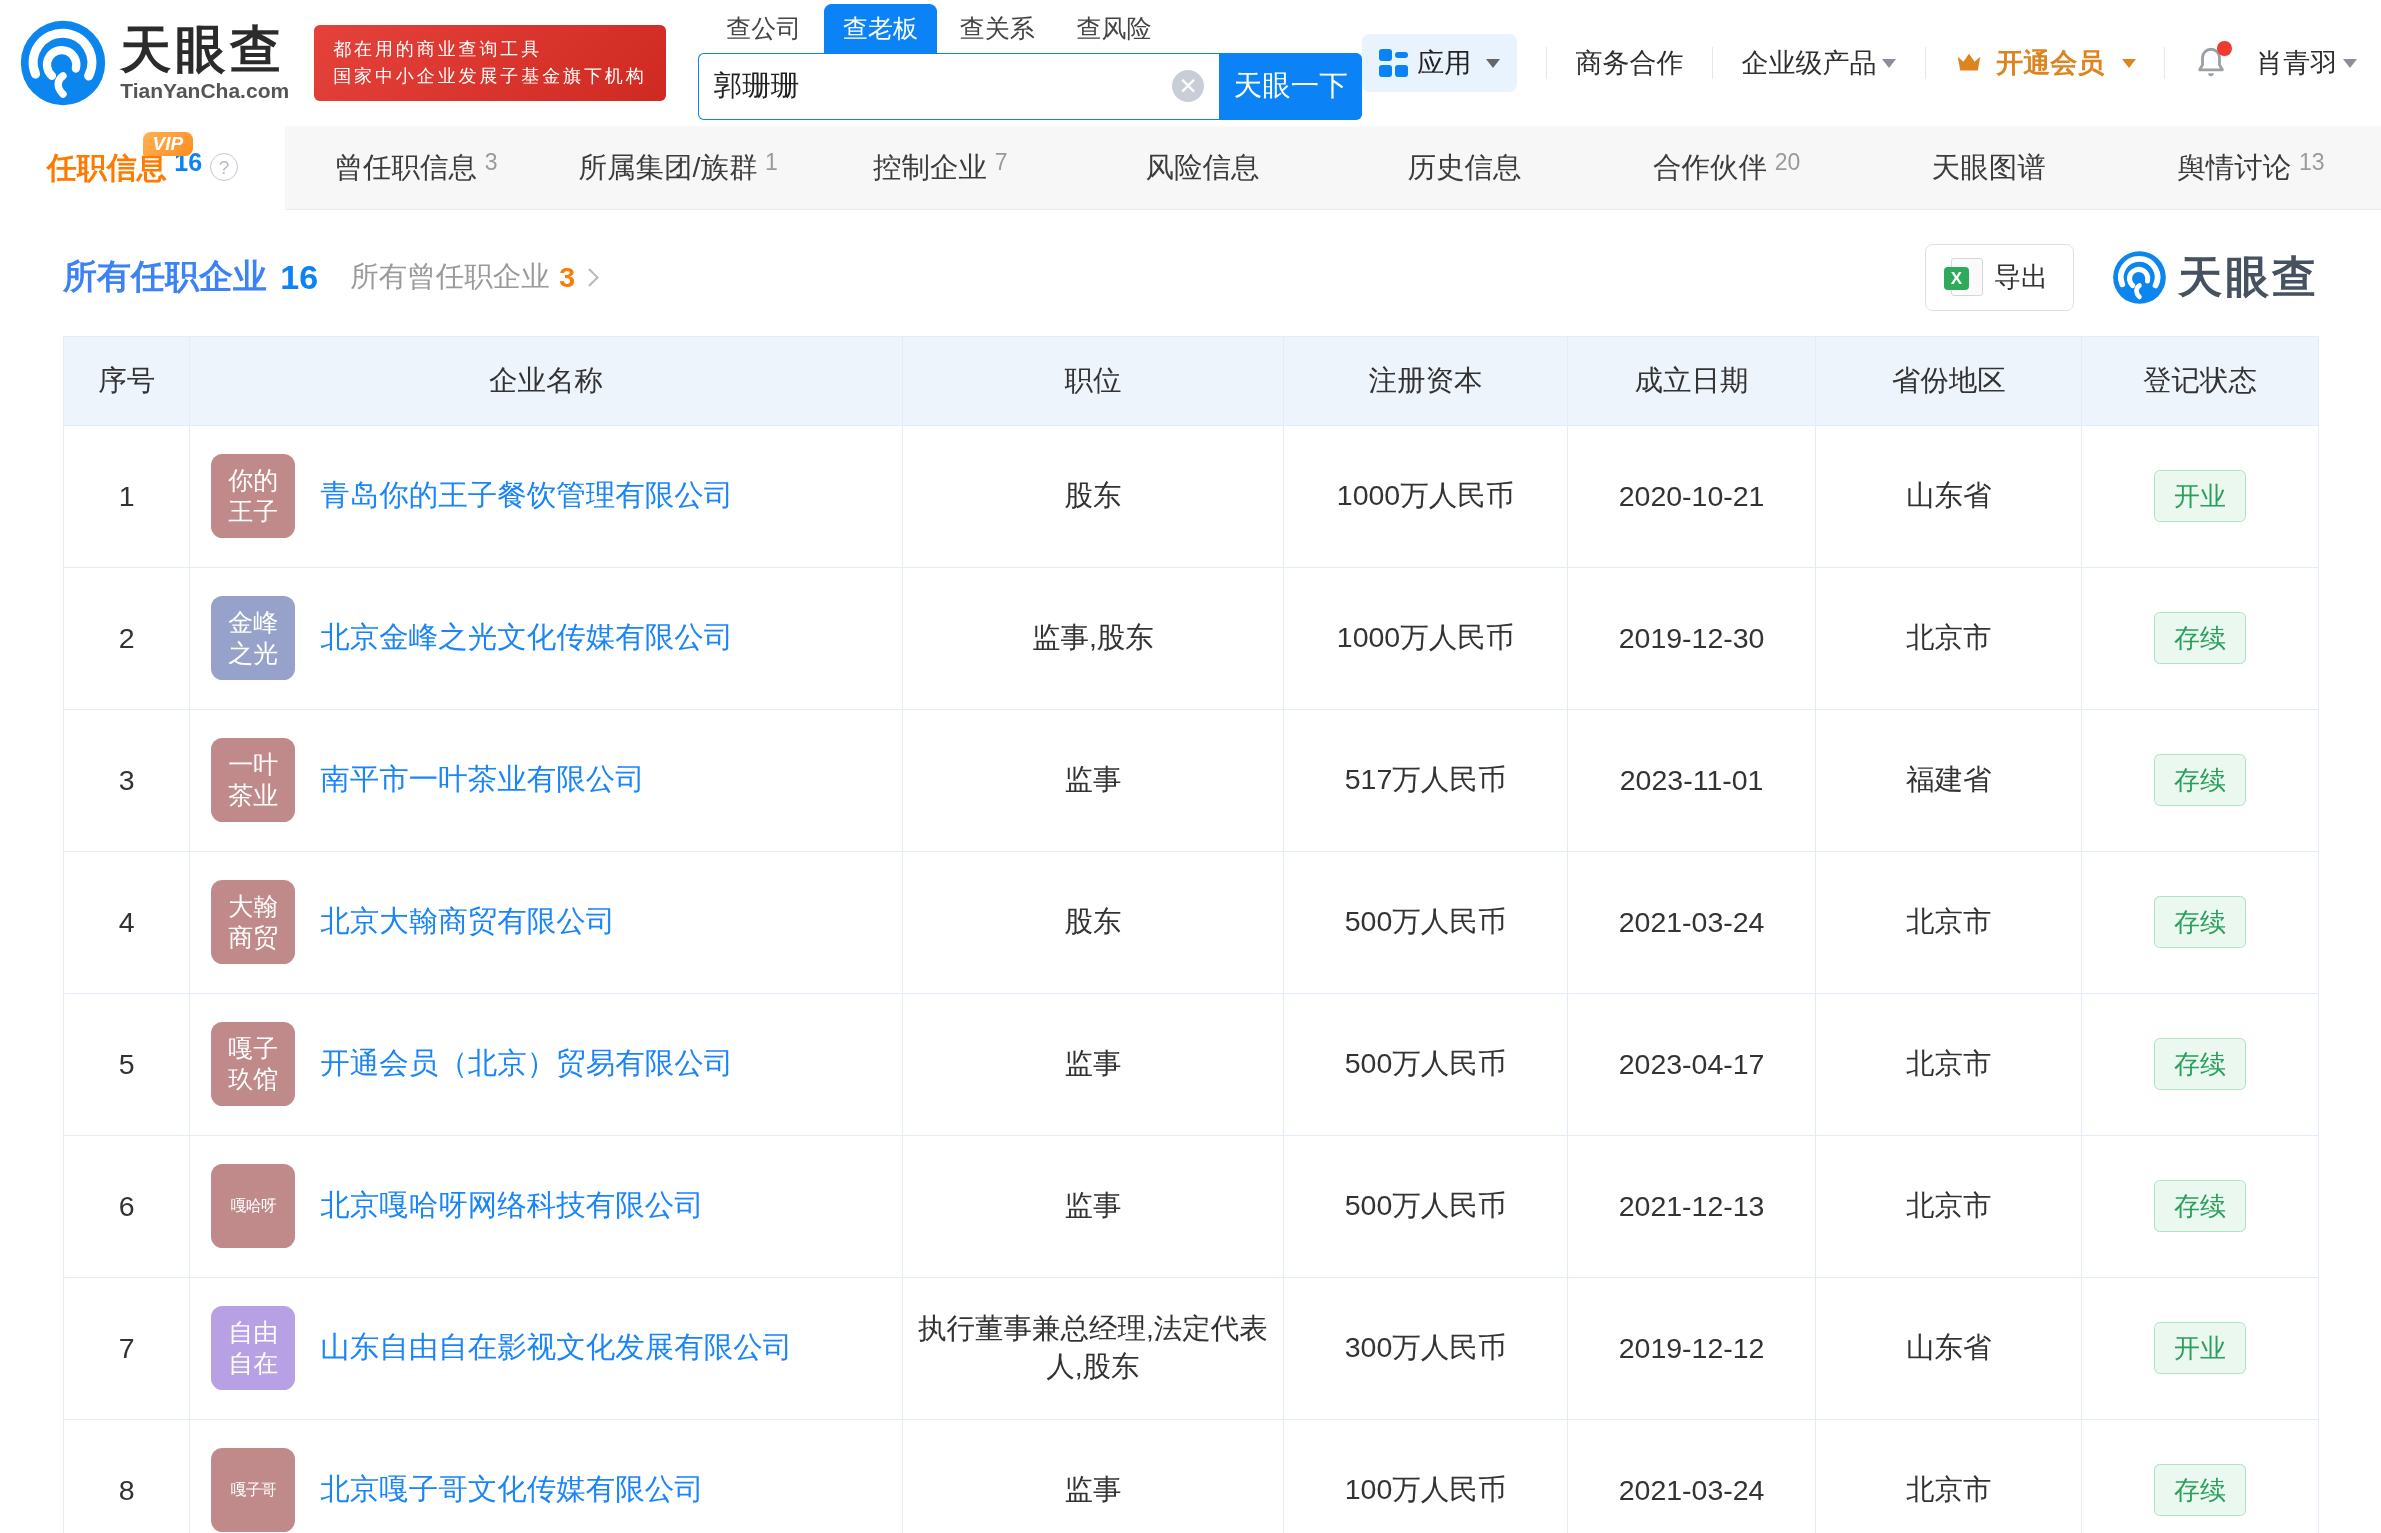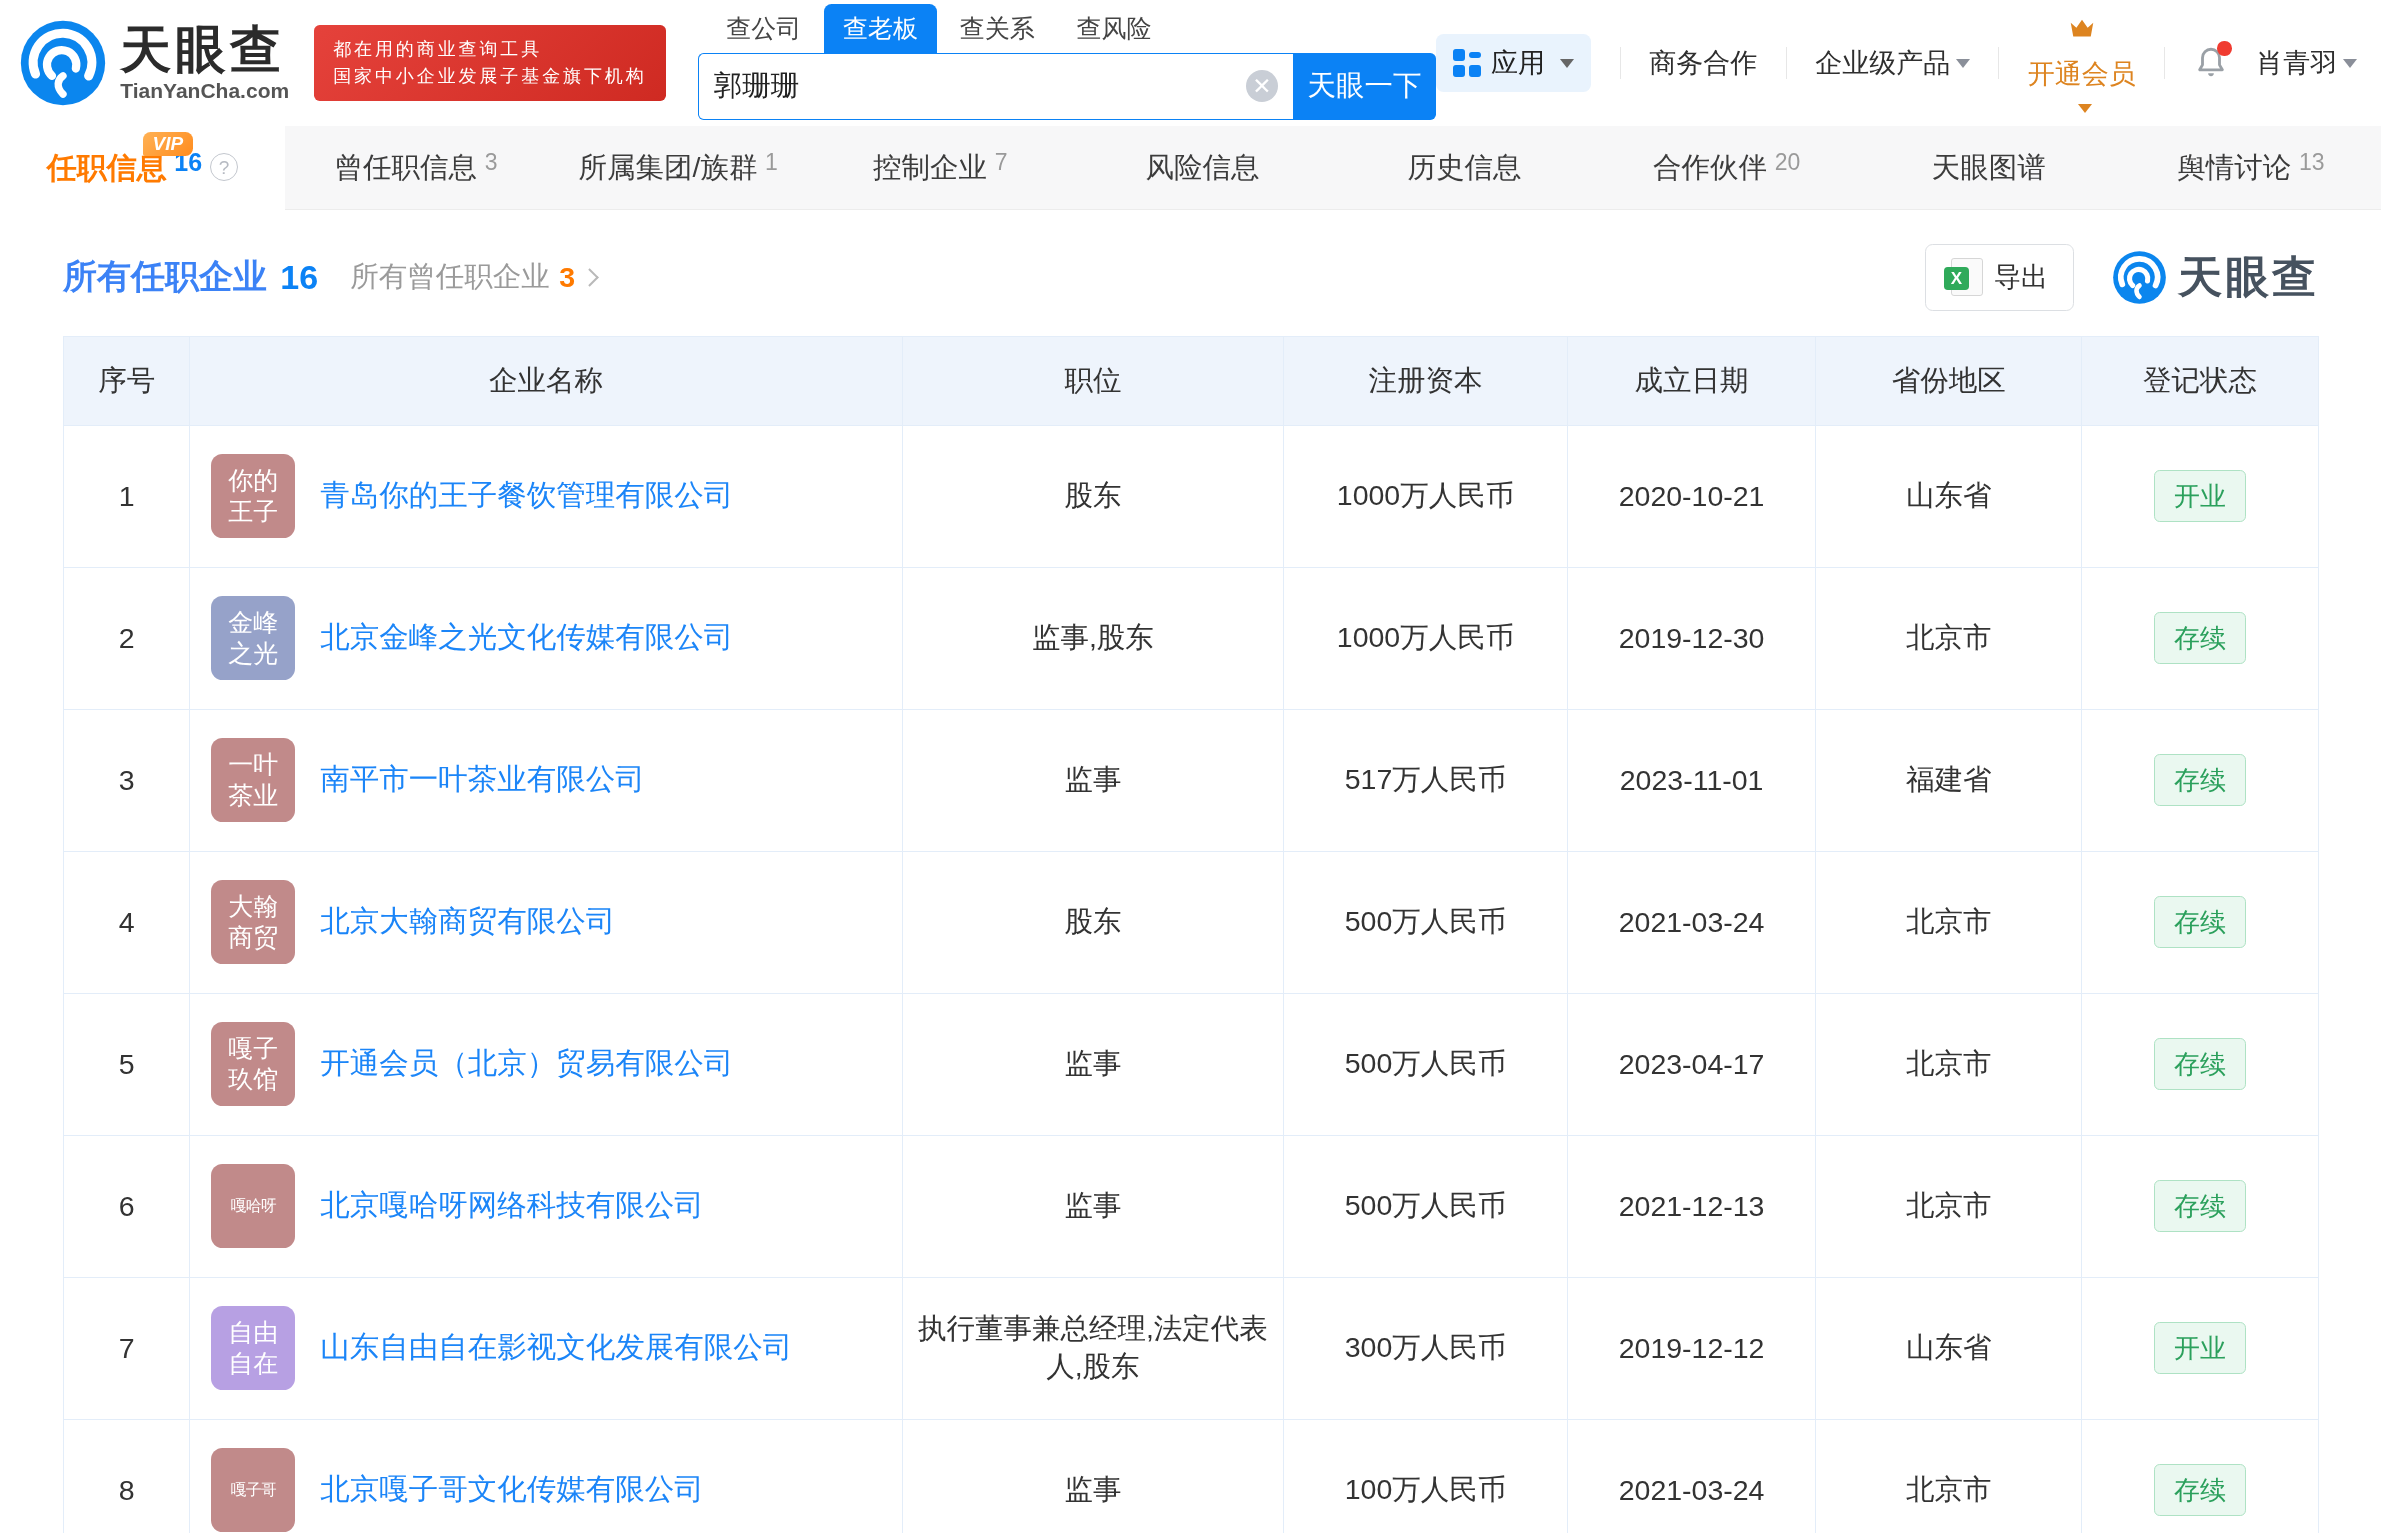--- a/index.html
+++ b/index.html
@@ -36,21 +36,21 @@
   .grid-ic{width:28.5px;height:28.5px;position:relative;}
   .grid-ic i{position:absolute;background:var(--blue);border-radius:2.9px;}
   .grid-ic i:nth-child(1){left:0;top:0;width:12.4px;height:12.4px;}
   .grid-ic i:nth-child(2){left:0;bottom:0;width:12.4px;height:12.4px;}
   .grid-ic i:nth-child(3){right:0;top:2.9px;width:12.4px;height:6.7px;}
   .grid-ic i:nth-child(4){right:0;bottom:0;width:12.4px;height:12.4px;}
   .caret{width:0;height:0;border-left:7.6px solid transparent;border-right:7.6px solid transparent;border-top:9.5px solid #8a8f99;display:inline-block;margin-left:5.7px;}
   .chip .caret{border-top-color:#666;}
   .hm-item{font-size:27px;color:#2f2f2f;display:flex;align-items:center;cursor:pointer;}
   .hm-sep{width:1px;height:32px;background:#e7e7e7;}
-  .member{color:var(--member);font-weight:normal;display:flex;align-items:center;gap:12px;flex-direction:column;}
+  .member{color:var(--member);font-weight:bold;display:flex;align-items:center;gap:12px;}
   .member .caret{border-top-color:var(--member);}
   .bell{position:relative;width:34px;height:36px;cursor:pointer;}
   .bell .dot{position:absolute;right:-3.8px;top:-3.8px;width:14.3px;height:14.3px;border-radius:50%;background:#f03b30;}
   .user{display:flex;align-items:center;font-size:27px;color:#2f2f2f;cursor:pointer;}
 
   
   .tabbar{display:flex;background:#f7f7f8;height:84px;box-shadow:inset 0 -1px #ececec;}
   .ntab{flex:1;display:flex;align-items:center;justify-content:center;font-size:28.5px;color:#3c3c3c;cursor:pointer;gap:7.6px;}
   .ntab .cnt{font-size:23px;color:#9a9a9a;margin-top:-11.4px;}
   .ntab.active{flex:0 0 285px;background:#fff;position:relative;}

